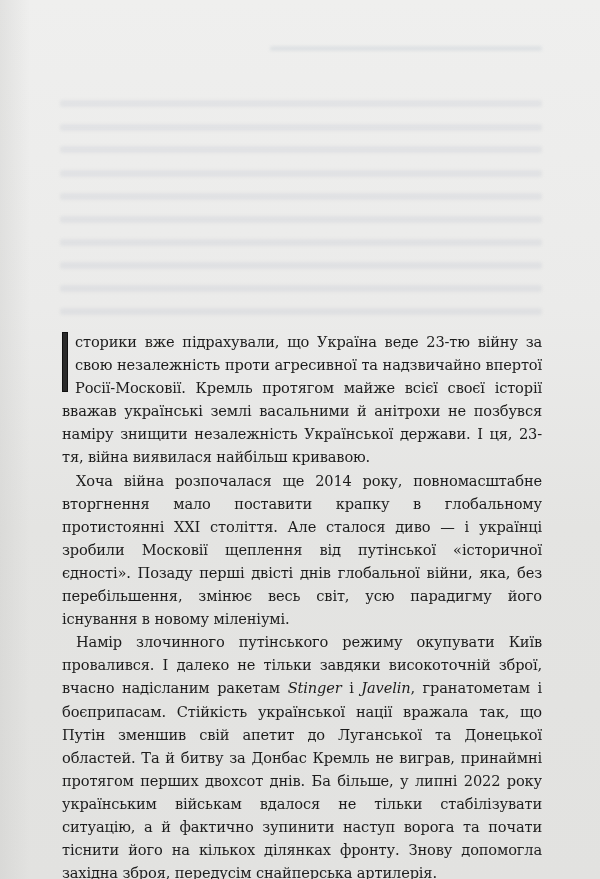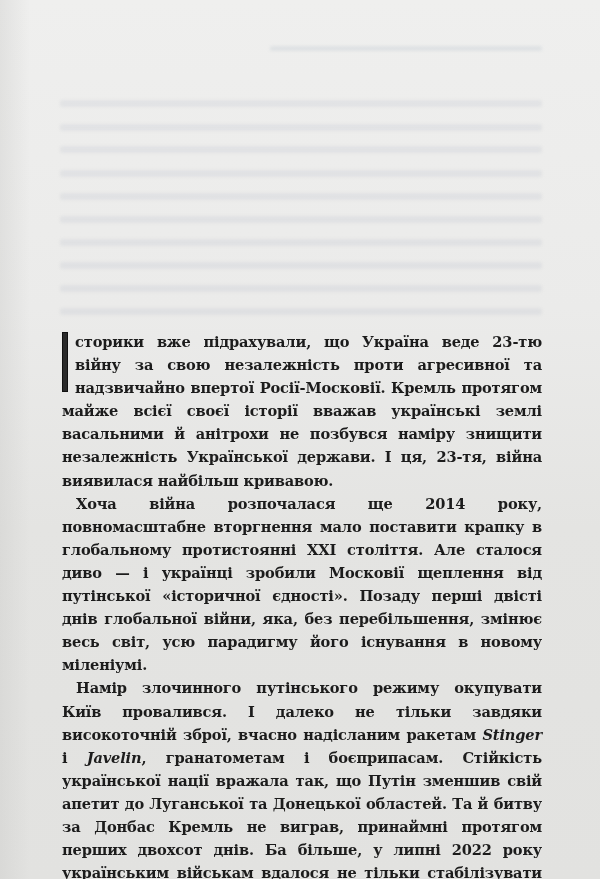--- a/index.html
+++ b/index.html
@@ -44,21 +44,20 @@
     width: 480px;
     font-size: 14.6px;
     line-height: 23.1px;
     text-align: justify;
     hyphens: manual;
     letter-spacing: -0.15px;
   }
   .text-block p {
     margin: 0;
     text-indent: 14px;
-    font-weight: bold;
   }
   .text-block p.first {
     text-indent: 0;
   }
   .dropcap {
     float: left;
     width: 6px;
     height: 60px;
     margin: 2px 7px 0 0;
     background: #2a2a2a;

